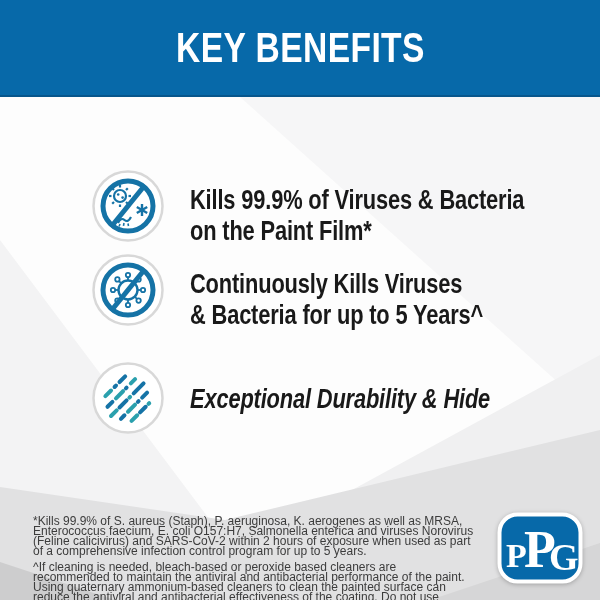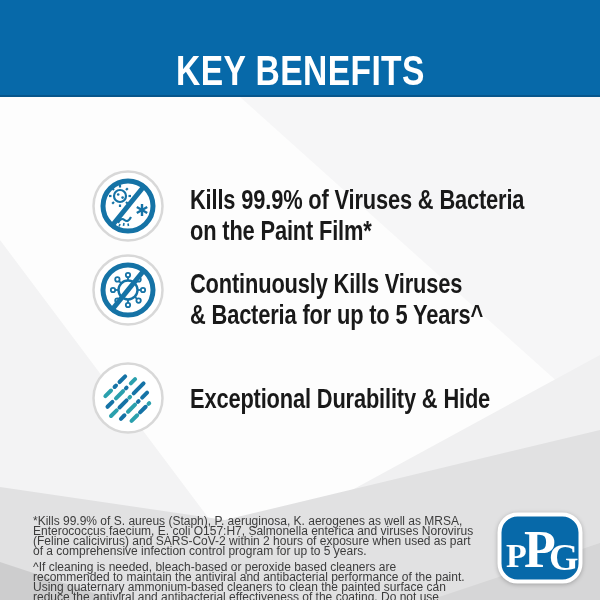--- a/index.html
+++ b/index.html
@@ -11,30 +11,30 @@
   .facet-a { background:#f6f6f7; clip-path:polygon(240px 97px, 600px 97px, 600px 420px); }
   .facet-b { background:#f3f3f4; clip-path:polygon(0 240px, 270px 600px, 0 600px); }
   .facet-c { background:#f0f0f1; clip-path:polygon(600px 355px, 600px 600px, 150px 600px); }
   .footer-band { background:#e1e1e2; clip-path:polygon(0 487px, 225px 520px, 600px 430px, 600px 600px, 0 600px); }
   .corner-bl { background:#cdcdce; clip-path:polygon(0 562px, 115px 600px, 0 600px); }
   .corner-br { background:#d6d6d7; clip-path:polygon(430px 600px, 600px 543px, 600px 600px); }
 
   
   .header { position:absolute; top:0; left:0; width:600px; height:95px;
             background:#0769a9; border-bottom:2px solid #07568c;
-            display:flex; align-items:flex-end; justify-content:center; }
+            display:flex; align-items:center; justify-content:center; }
   .title { color:#ffffff; font-size:42px; font-weight:bold; letter-spacing:0.5px;
            display:inline-block; transform:scaleX(0.8); transform-origin:center;
            white-space:nowrap; }
 
   
   .row { position:absolute; left:92px; display:flex; }
   .row-1 { top:170px; }
   .row-2 { top:254px; }
-  .row-3 { top:362px; }
+  .row-3 { top:362px;font-style:italic; }
   .badge { width:72px; height:72px; flex:0 0 72px; }
   .benefit-text { margin-left:26px; color:#191919; font-weight:bold;
                   font-size:28px; line-height:31px; white-space:nowrap;
                   transform:scaleX(0.78); transform-origin:0 0; letter-spacing:-0.2px; }
   .row-1 .benefit-text, .row-2 .benefit-text { padding-top:14px; }
   .row-3 .benefit-text { padding-top:21px; }
 
   
   .footnotes { position:absolute; left:33px; top:516px; width:442px; color:#3c3c3c; }
   .note { font-size:12px; line-height:10px; margin:0 0 6px 0; }

